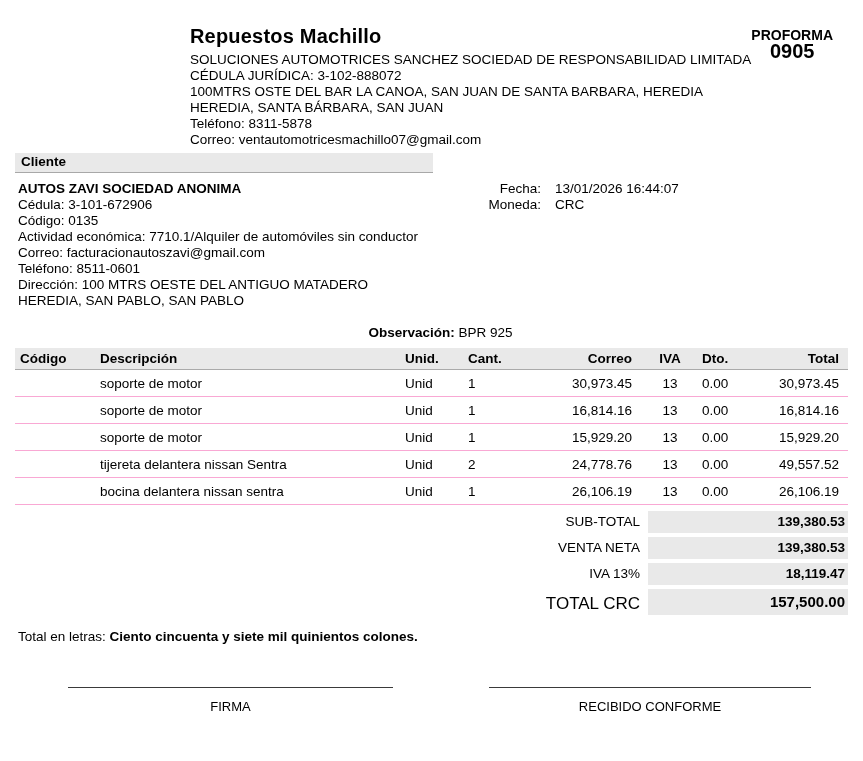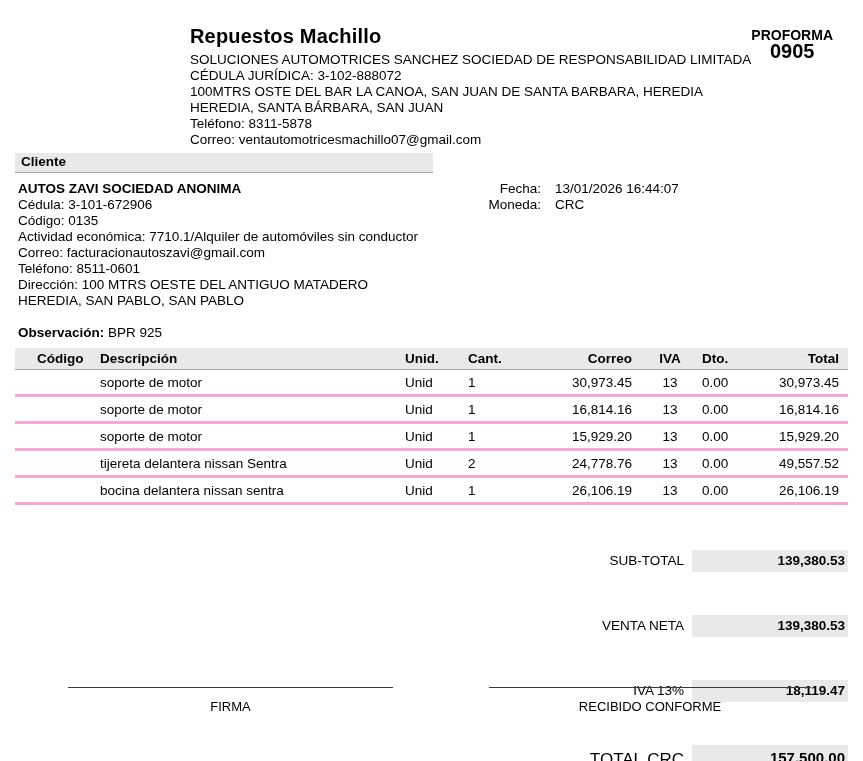--- a/index.html
+++ b/index.html
@@ -52,58 +52,57 @@
   .meta {
     position: absolute;
     left: 453px;
     top: 8px;
   }
   .meta-row { display: flex; line-height: 16px; }
   .meta-label { width: 88px; text-align: right; }
   .meta-value { margin-left: 14px; }
 
   
-  .observacion { margin: 16px 0 0 18px; line-height: 16px; }
+  .observacion { margin: 16px 0 0 18px; line-height: 16px; text-align: center; }
   .obs-label { font-weight: bold; }
 
   
   .table { margin: 7px 15px 0 15px; width: 833px; }
   .trow {
     display: grid;
     grid-template-columns: 85px 305px 63px 64px 105px 45px 65px 1fr;
     align-items: center;
   }
   .thead {
     background: #e9e9e9;
     border-bottom: 1px solid #aaaaaa;
     font-weight: bold;
     height: 22px;
   }
   .item {
     height: 27px;
-    border-bottom: 3px solid #f9a8d4;
-  }
-  .c-codigo { padding-left: 22px; }
+    border-bottom: 1px solid #f9a8d4;
+  }
+  .c-codigo { padding-left: 5px; }
   .c-precio { text-align: right; padding-right: 5px; }
   .c-iva   { padding-left: 21px; text-align: center; }
   .c-dto   { padding-left: 20px; }
   .c-total { text-align: right; padding-right: 9px; }
 
   
   .totals { margin: 6px 15px 0 15px; width: 833px; }
   .totals-row { display: flex; align-items: flex-end; margin-bottom: 4px; }
   .t-label { flex: 1; text-align: right; padding-right: 8px; line-height: 22px; }
   .t-value {
-    width: 156px;
+    width: 200px;
     background: #e9e9e9;
     text-align: right;
     font-weight: bold;
     padding: 3px 3px 3px 0;
     line-height: 16px;
-    margin-top: 39px;
   }
   .grand .t-label { font-size: 17px; }
   .grand .t-value { font-size: 15px; padding: 5px 3px 5px 0; }
 
   
   .letras { margin: 14px 0 0 18px; line-height: 16px; }
   .letras-value { font-weight: bold; }
 
   
   .signatures {
@@ -253,20 +252,24 @@
     <div class="totals-row">
       <div class="t-label">IVA 13%</div>
       <div class="t-value">18,119.47</div>
     </div>
     <div class="totals-row grand">
       <div class="t-label">TOTAL CRC</div>
       <div class="t-value">157,500.00</div>
     </div>
   </div>
 
+  <div class="letras">
+    <span class="letras-label">Total en letras:</span>
+    <span class="letras-value">Ciento cincuenta y siete mil quinientos colones.</span>
+  </div>
 
   <div class="signatures">
     <div class="sig sig-firma">
       <div class="sig-line"></div>
       <div class="sig-label">FIRMA</div>
     </div>
     <div class="sig sig-recibido">
       <div class="sig-line"></div>
       <div class="sig-label">RECIBIDO CONFORME</div>
     </div>

